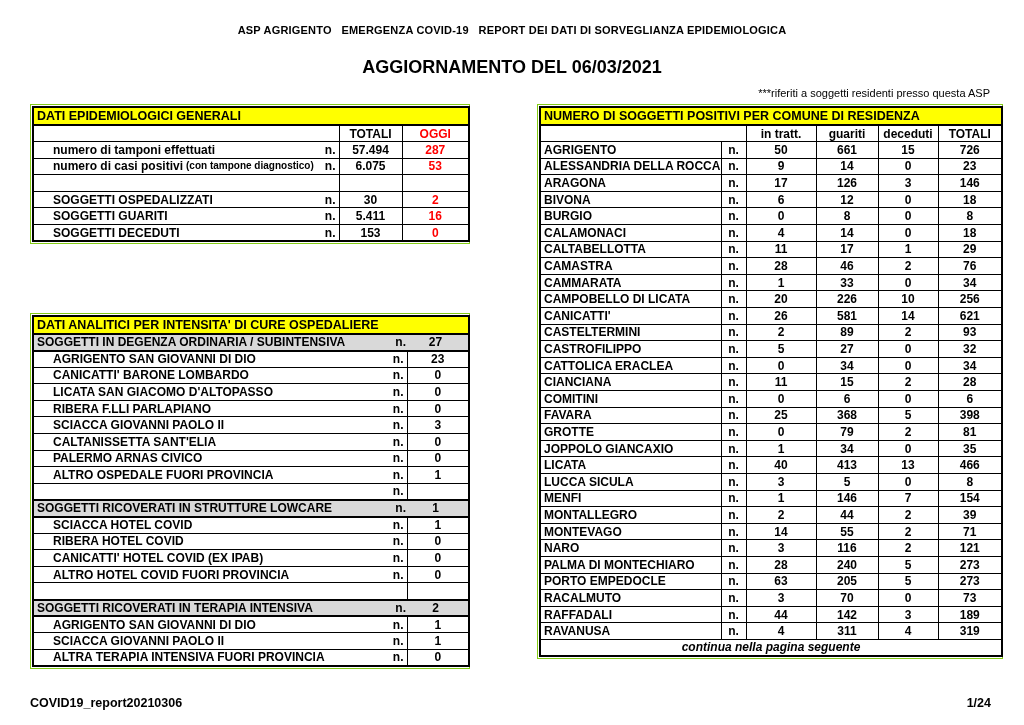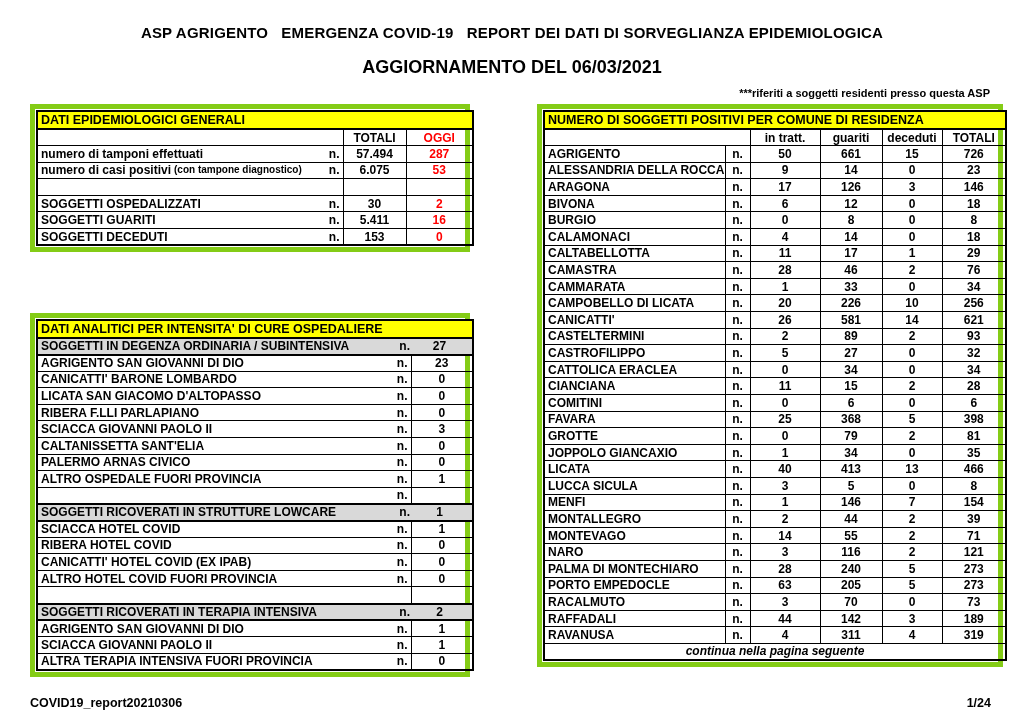--- a/index.html
+++ b/index.html
@@ -4,33 +4,33 @@
 <style>
   * { margin:0; padding:0; box-sizing:border-box; }
   html,body { background:#fff; }
   body {
     width:1024px; height:725px; position:relative;
     font-family:"Liberation Sans", sans-serif; color:#000;
     overflow:hidden;
   }
   .doc-title {
     position:absolute; top:24px; left:0; width:100%;
-    text-align:center; font-weight:bold; font-size:15px;
+    text-align:center; font-weight:bold; font-size:11px;
     white-space:pre-wrap; letter-spacing:.2px;
   }
   .doc-subtitle {
     position:absolute; top:57px; left:0; width:100%;
     text-align:center; font-weight:bold; font-size:18px;
   }
   .asp-note {
     position:absolute; top:87px; right:34px;
-    font-weight:bold; font-size:11px;
+    font-weight:normal; font-size:11px;
   }
   
-  .tbl-wrap { position:absolute; border:5px solid #84cc16; padding:1px; background:#fff; }
+  .tbl-wrap { position:absolute; border:1px solid #84cc16; padding:1px; background:#fff; }
   .tw-general  { left:30px;  top:104px; width:440px; }
   .tw-hospital { left:30px;  top:313px; width:440px; }
   .tw-comuni   { left:537px; top:104px; width:466px; }
 
   table { width:100%; border-collapse:collapse; table-layout:fixed; }
   .tbl { border:2px solid #000; font-size:12px; font-weight:bold; }
   td {
     border:1px solid #000; height:16.6px; line-height:14px;
     padding:0 3px; overflow:hidden; white-space:nowrap; vertical-align:middle;
   }
@@ -38,21 +38,21 @@
     background:var(--yellow,#FFFF00); font-size:12.5px; height:18px;
     border-bottom:2px solid #000;
   }
   td.num { text-align:center; }
   td.red { color:var(--red,#FF0000); }
   tr.section td {
     background:var(--gray,#D9D9D9);
     border-top:2px solid #000; border-bottom:2px solid #000;
   }
   .lr { display:flex; align-items:center; width:100%; }
-  .lr .lbl { white-space:nowrap; }
+  .lr .lbl { white-space:nowrap;margin-left:16px; }
   .lr .small { font-size:10px; margin-left:3px; white-space:nowrap; }
   .lr .unit { margin-left:auto; }
   .sec-flex { display:flex; align-items:center; width:100%; }
   .sec-flex .lbl { flex:1; white-space:nowrap; }
   .sec-flex .val { width:59px; text-align:center; }
   tr.continue-row td { text-align:center; font-style:italic; }
   .page-footer-left {
     position:absolute; left:30px; top:696px;
     font-weight:bold; font-size:12.5px;
   }

